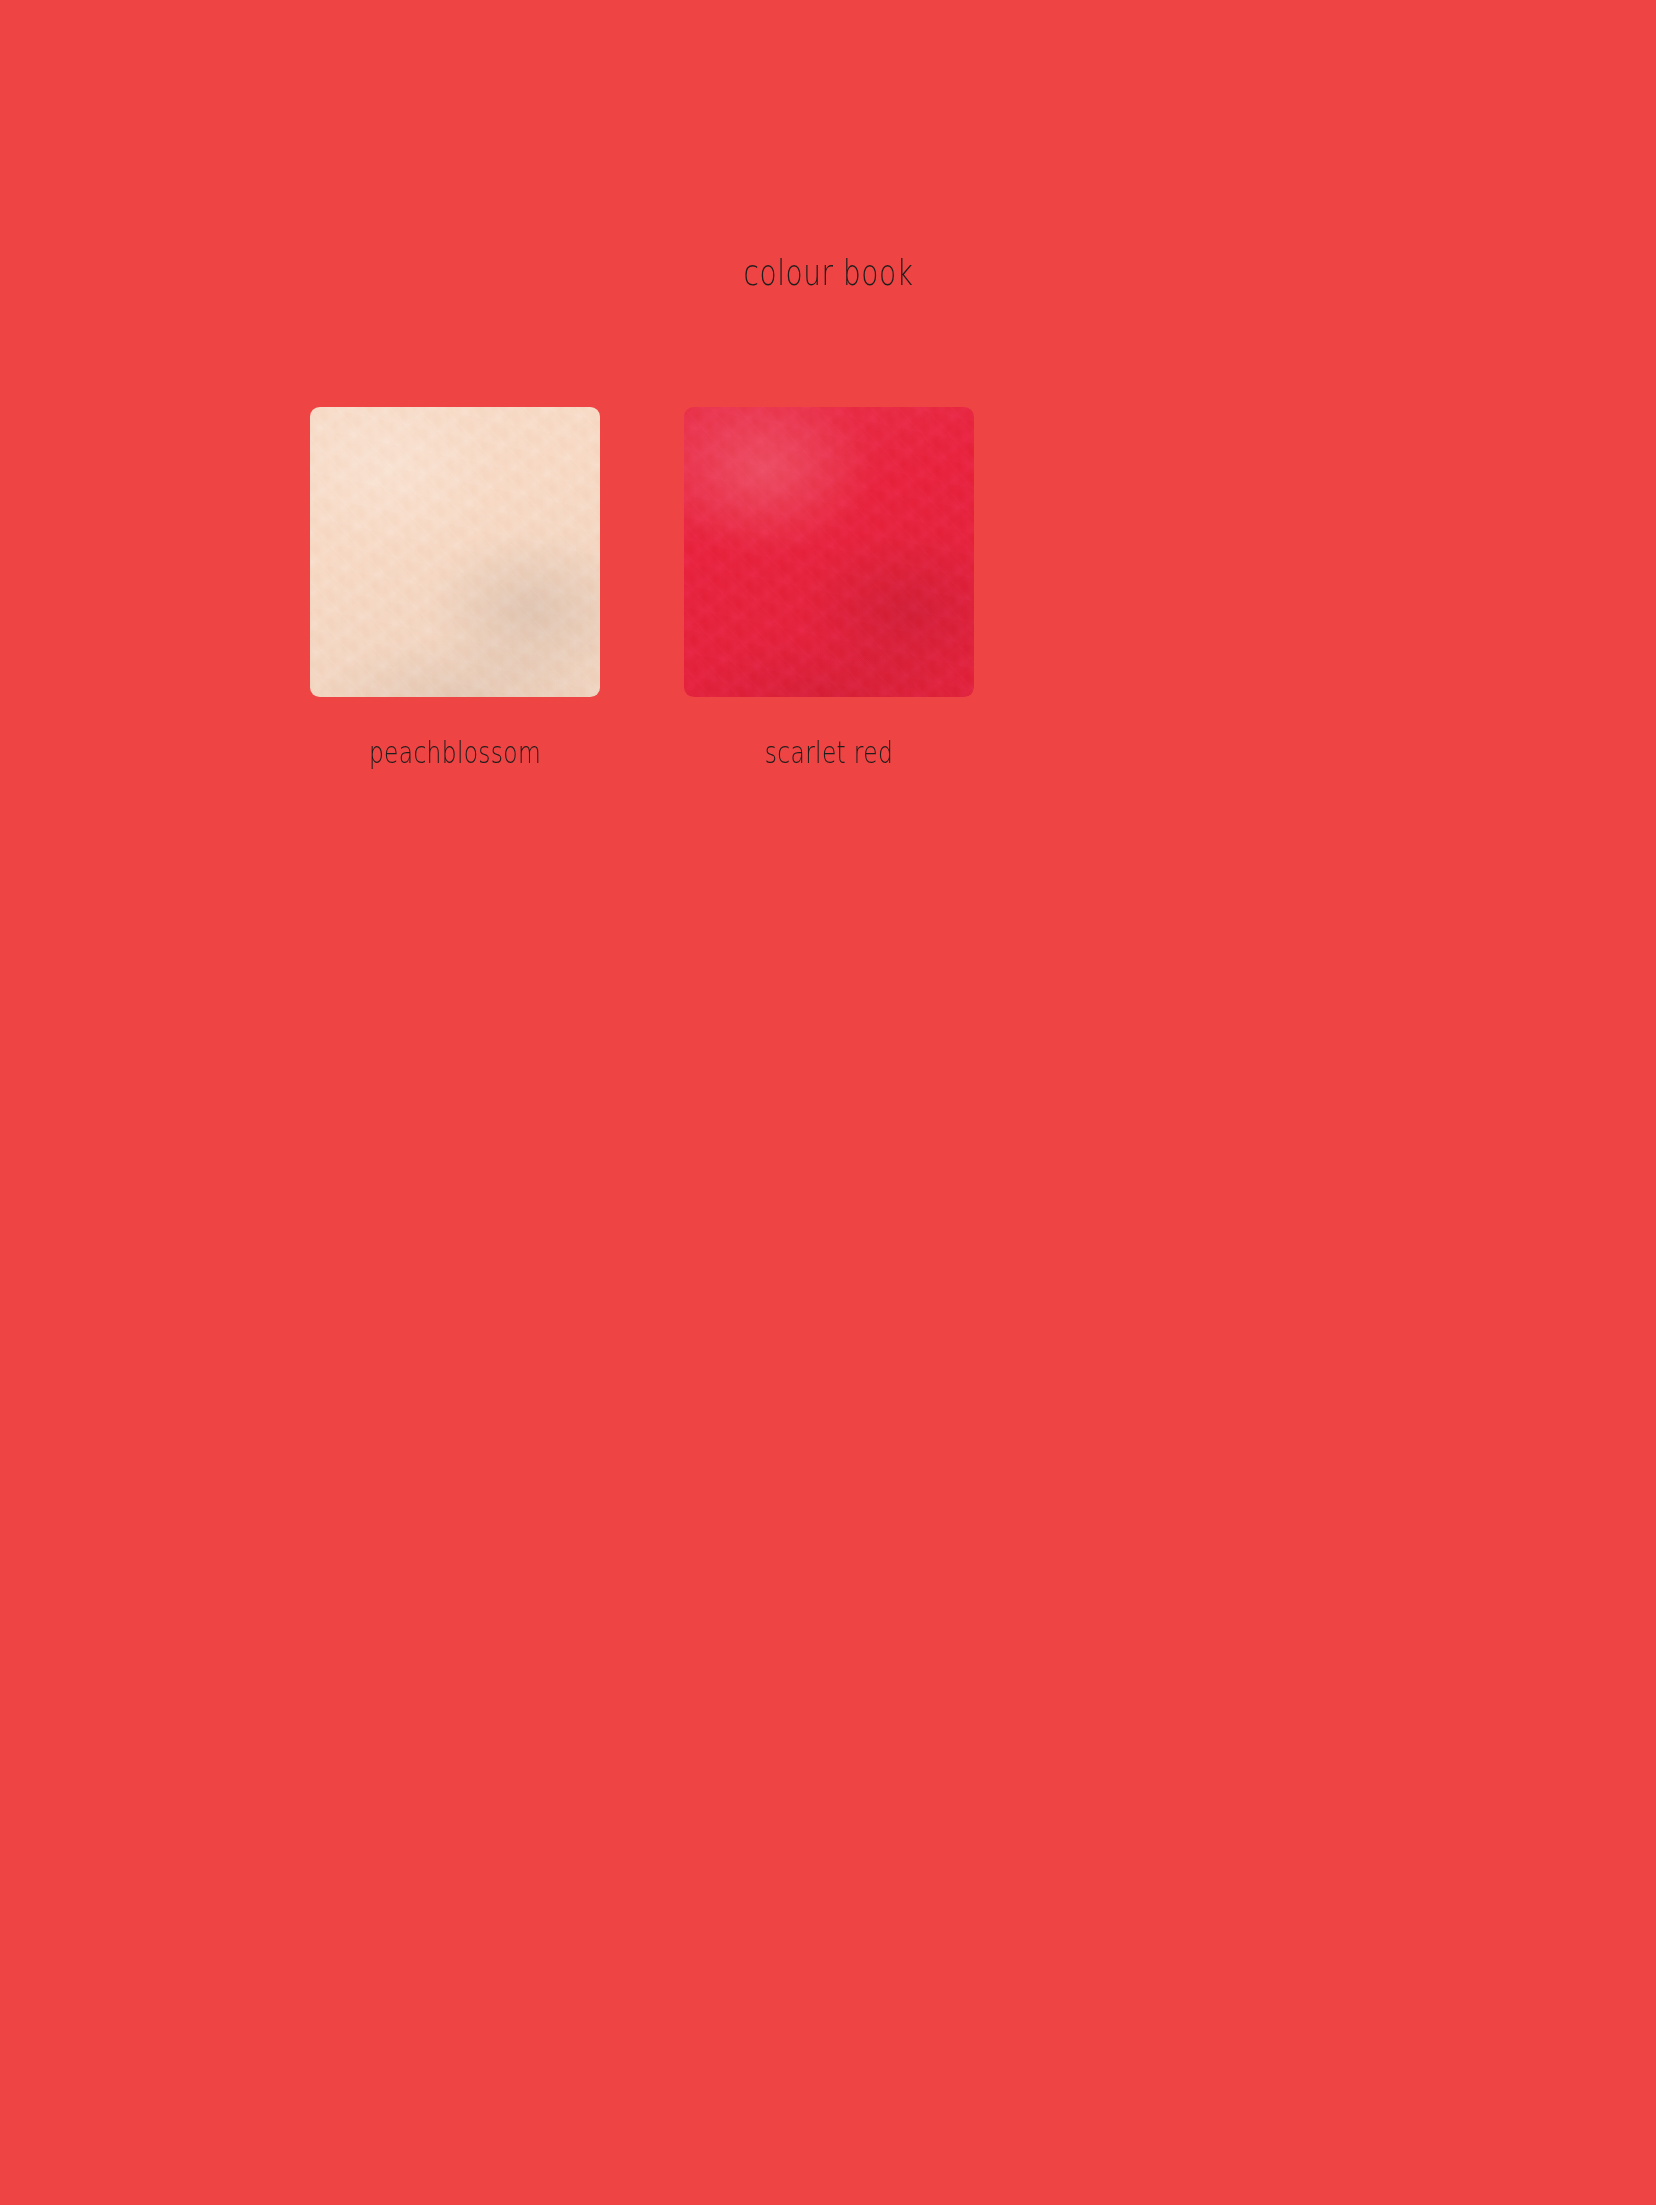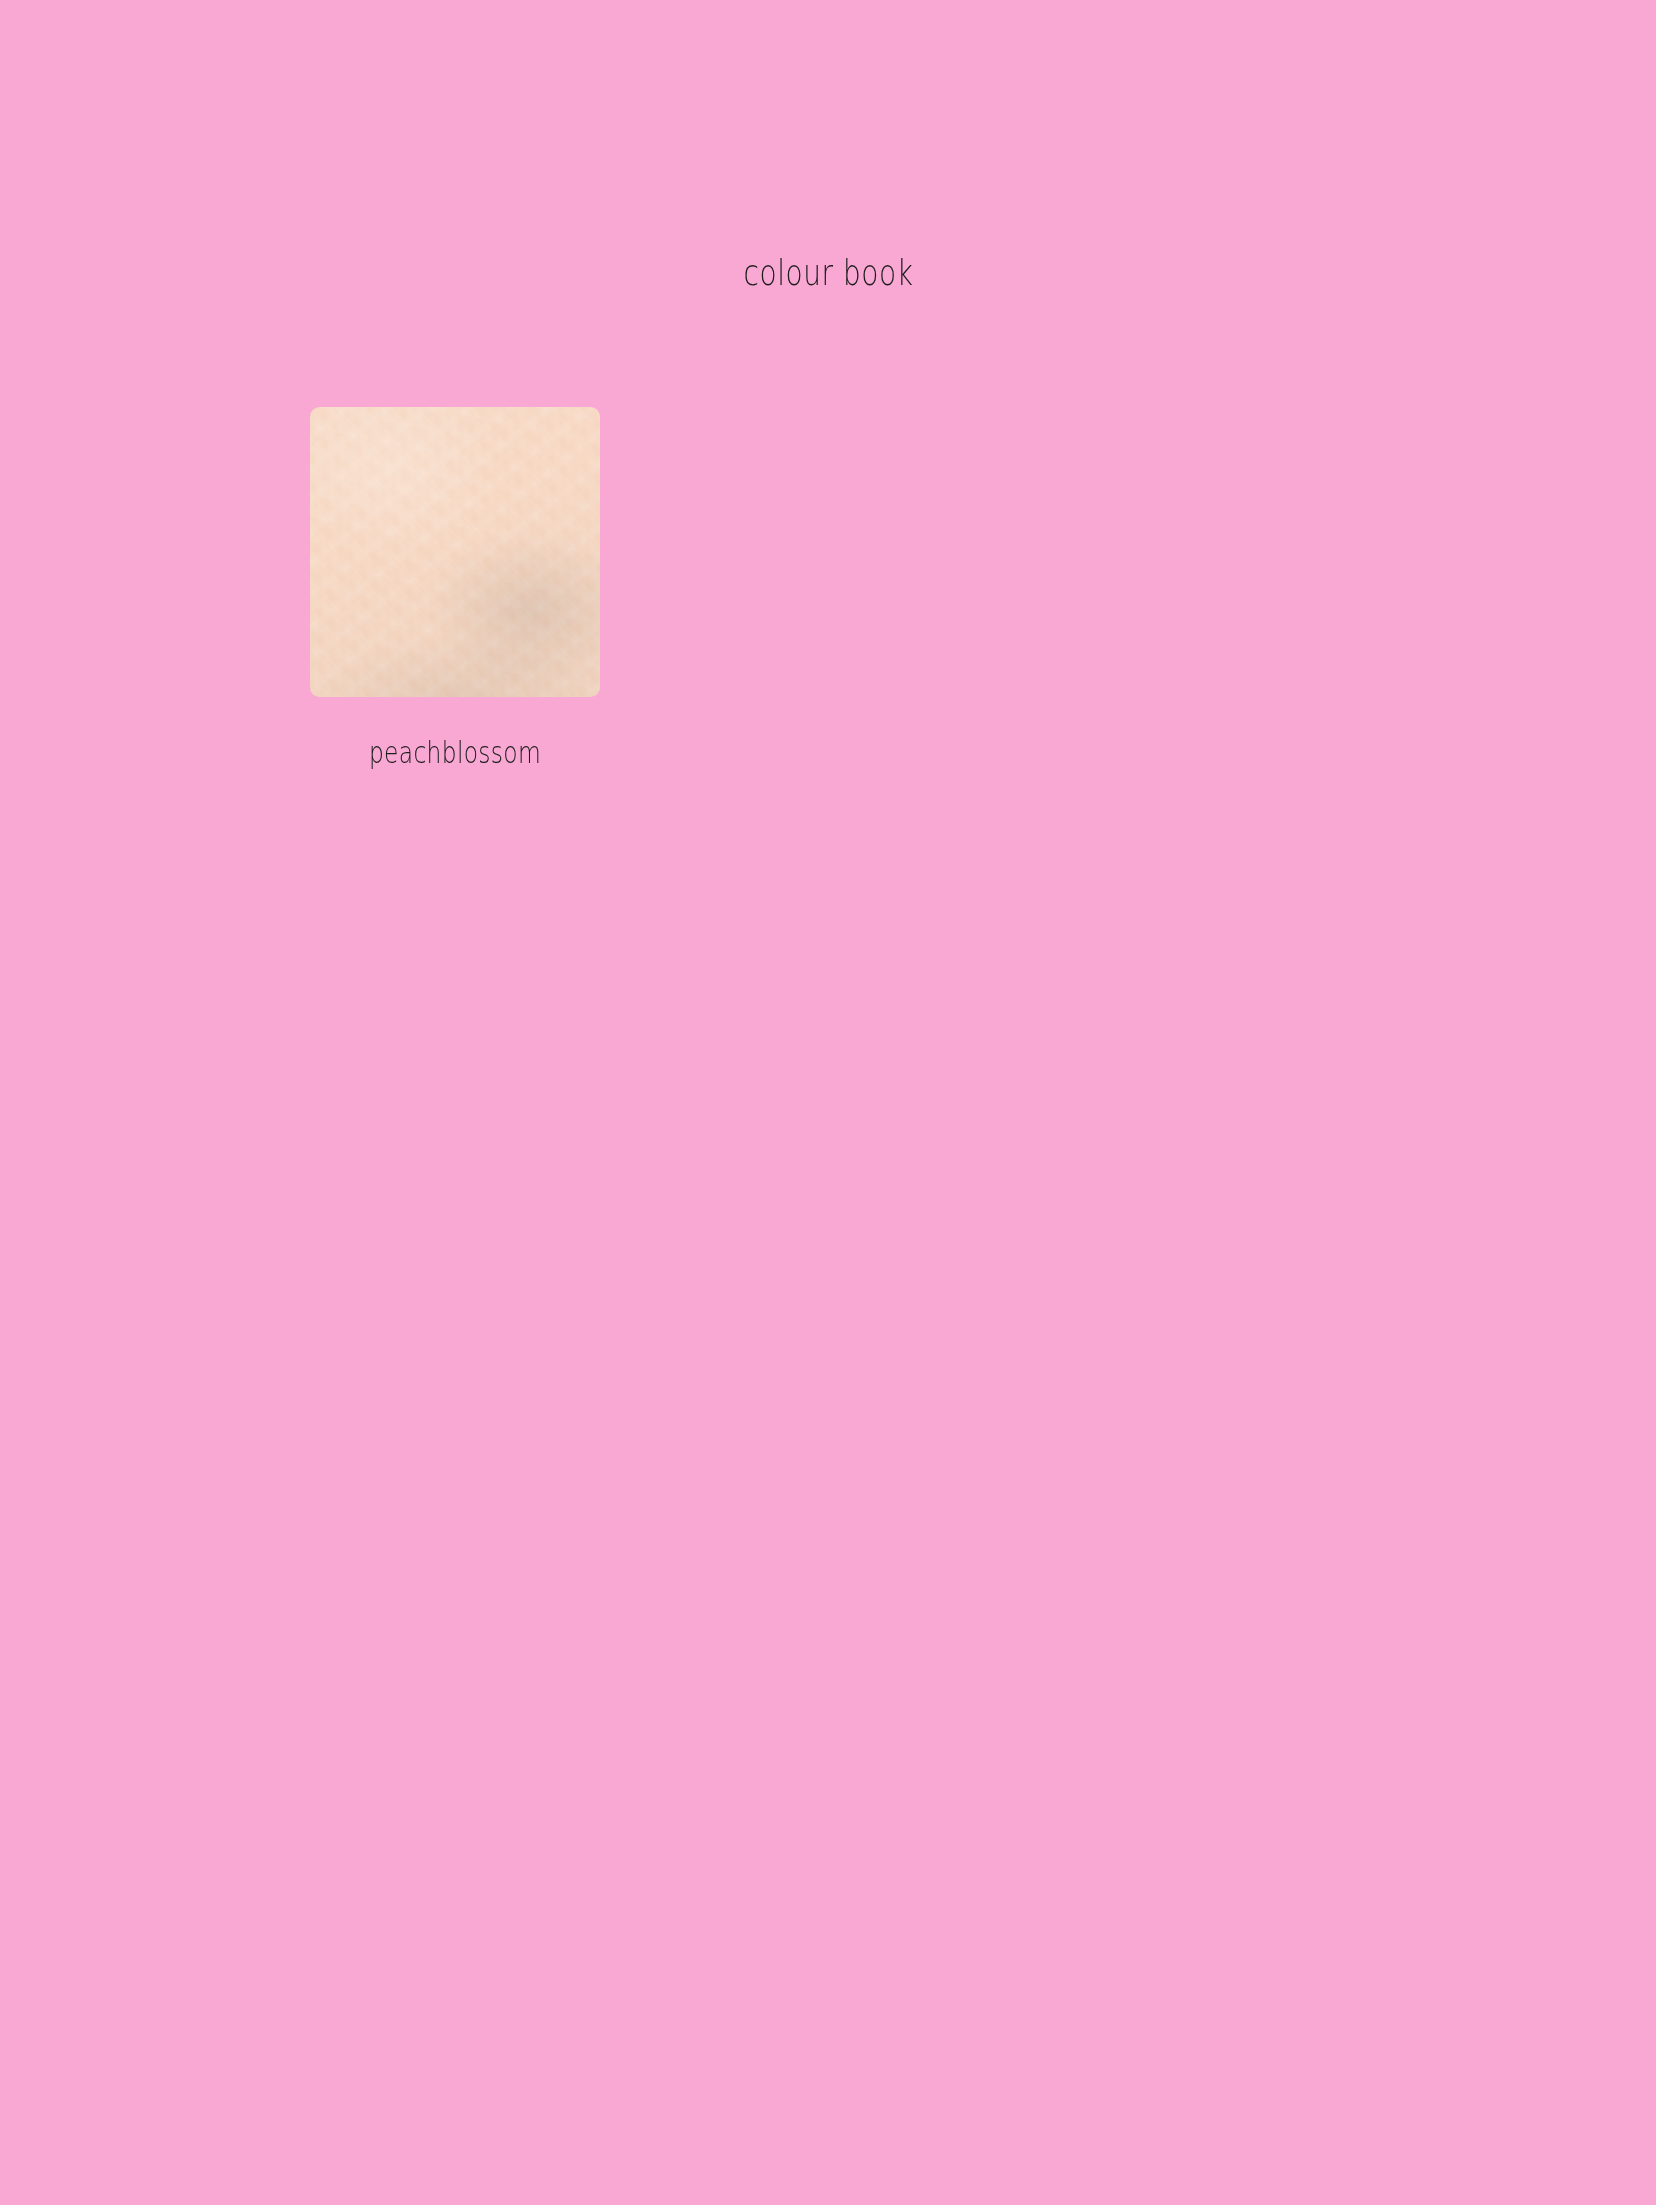--- a/index.html
+++ b/index.html
@@ -13,21 +13,21 @@
     height: 2205px;
     font-family: "DejaVu Sans", sans-serif;
     -webkit-font-smoothing: antialiased;
     overflow: hidden;
     position: relative;
   }
 
   .page {
     position: absolute;
     inset: 0;
-    background: #f9a8d4;
+    background: #ef4444;
   }
 
   
   .page-title {
     position: absolute;
     top: 253px;
     left: 0;
     width: 1657px;
     text-align: center;
     font-family: "DejaVu Sans", sans-serif;
@@ -112,16 +112,20 @@
 
 <div class="page">
 
   <div class="page-title">colour book</div>
 
   <div class="swatch-grid">
       <div class="swatch-cell">
         <div class="swatch-chip" style="background-color: rgb(247, 217, 196);"></div>
         <div class="swatch-label">peachblossom</div>
       </div>
+      <div class="swatch-cell">
+        <div class="swatch-chip" style="background-color: rgb(232, 35, 62);"></div>
+        <div class="swatch-label">scarlet red</div>
+      </div>
     </div>
 
 </div>
 
 
 </body></html>

